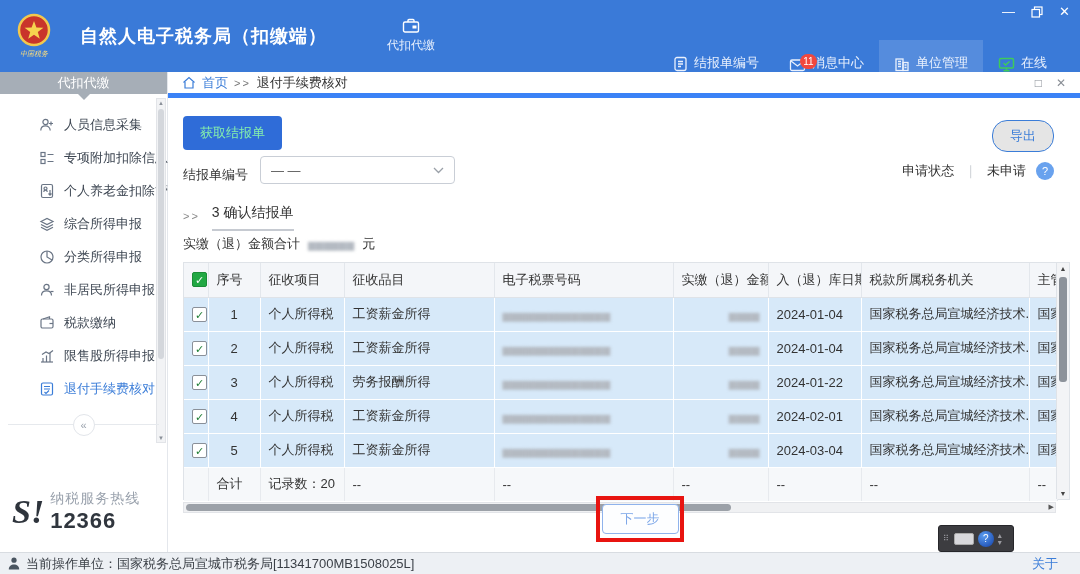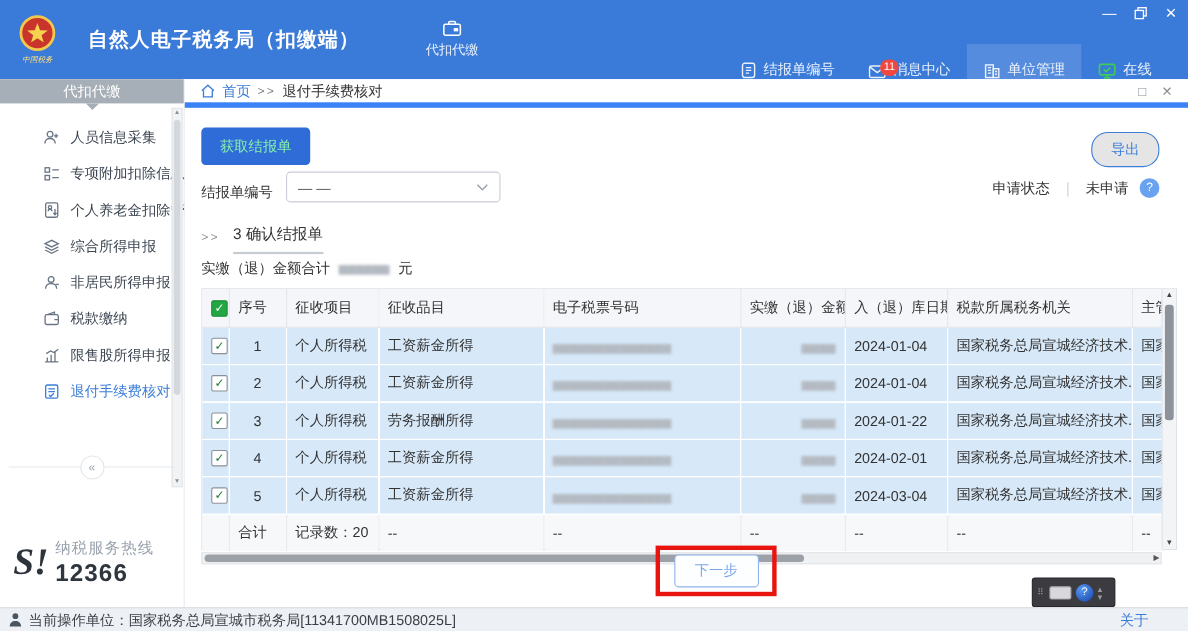--- a/index.html
+++ b/index.html
@@ -84,34 +84,34 @@
   .redact { color:#b4bac2; filter:blur(1.6px); font-size:10px; letter-spacing:0px; }
   .vscroll { position:absolute; right:0; top:0; bottom:0; width:13px; background:#f3f4f6; border-left:1px solid #dfe3e8; }
   .vscroll .ar { position:absolute; left:0; width:100%; text-align:center; font-size:7px; color:#444; }
   .vscroll .ar.up { top:2px; } .vscroll .ar.dn { bottom:2px; }
   .vscroll .thumb { position:absolute; left:2px; top:14px; width:8px; height:105px; background:#8d939b; border-radius:3px; }
   .hscroll { position:absolute; left:15px; top:430px; width:873px; height:11px; background:#f0f1f3; border:1px solid #e2e4e8; }
   .hscroll .thumb { position:absolute; left:2px; top:1px; width:545px; height:7px; background:#9ca1a8; border-radius:4px; }
   .hscroll .ar { position:absolute; right:1px; top:0; font-size:7px; color:#555; }
 
   
-  .red-box { position:absolute; left:428px; top:424px; width:110px; height:46px; border:4px solid #e81410; display:flex; align-items:center; justify-content:center; background:transparent; }
+  .red-box { position:absolute; left:428px; top:424px; width:88px; height:46px; border:4px solid #e81410; display:flex; align-items:center; justify-content:center; background:transparent; }
   .btn-next { background:#fdfeff; color:#7aa5e8; border:1px solid #8fb3ec; border-radius:4px; padding:5px 18px; font-size:13px; cursor:pointer; font-family:inherit; }
 
   
   .ime { position:absolute; left:770px; top:453px; width:76px; height:27px; background:#3c3c40; border:1px solid #26262a; border-radius:3px; display:flex; align-items:center; gap:4px; padding:0 4px; }
   .ime .dots { color:#9a9aa0; font-size:8px; line-height:8px; letter-spacing:1px; }
   .ime .kbd { width:20px; height:12px; background:#d8d8dc; border:1px solid #aaa; border-radius:2px; }
   .ime .blue-orb { width:16px; height:16px; border-radius:50%; background:radial-gradient(circle at 35% 30%, #5a9cf0, #1340a8); color:#fff; font-size:10px; text-align:center; line-height:16px; }
   .ime .handle { color:#9a9aa0; font-size:8px; line-height:7px; }
 
   
   .statusbar { position:absolute; left:0; bottom:0; width:1080px; height:22px; background:#edf0f4; border-top:1px solid #d8dce1; display:flex; align-items:center; padding:0 8px; gap:6px; }
   .statusbar .op-text { color:#3a3f46; }
-  .about-link { margin-left:auto; margin-right:28px; color:#3b7dd8; cursor:pointer; }
+  .about-link { margin-left:auto; margin-right:14px; color:#3b7dd8; cursor:pointer; }
 
   svg { display:block; }
 </style>
 </head>
 <body>
 
 <div class="app">
 
   <header class="topbar">
     <div class="logo-wrap">
@@ -226,20 +226,29 @@
       </div>
       <div class="side-item">
         <span class="ico">
           <svg width="16" height="16" viewBox="0 0 16 16" fill="none" stroke="currentColor" stroke-width="1.2">
               <path d="M2 5.5 L8 2.5 L14 5.5 L8 8.5 Z"></path>
               <path d="M2 8.5 L8 11.5 L14 8.5"></path>
               <path d="M2 11.3 L8 14.3 L14 11.3"></path>
             </svg>
         </span>
         <span class="lbl">综合所得申报</span>
+      </div>
+      <div class="side-item">
+        <span class="ico">
+          <svg width="16" height="16" viewBox="0 0 16 16" fill="none" stroke="currentColor" stroke-width="1.2">
+              <circle cx="8" cy="8" r="6"></circle>
+              <path d="M8 2 V8 L13 11"></path>
+            </svg>
+        </span>
+        <span class="lbl">分类所得申报</span>
       </div>
       <div class="side-item">
         <span class="ico">
           <svg width="16" height="16" viewBox="0 0 16 16" fill="none" stroke="currentColor" stroke-width="1.2">
               <circle cx="7.5" cy="5" r="2.6"></circle>
               <path d="M2.5 13.5 c0-3 2.2-4.6 5-4.6 s5 1.6 5 4.6"></path>
               <path d="M11.5 9.5 h3"></path>
             </svg>
         </span>
         <span class="lbl">非居民所得申报</span>

